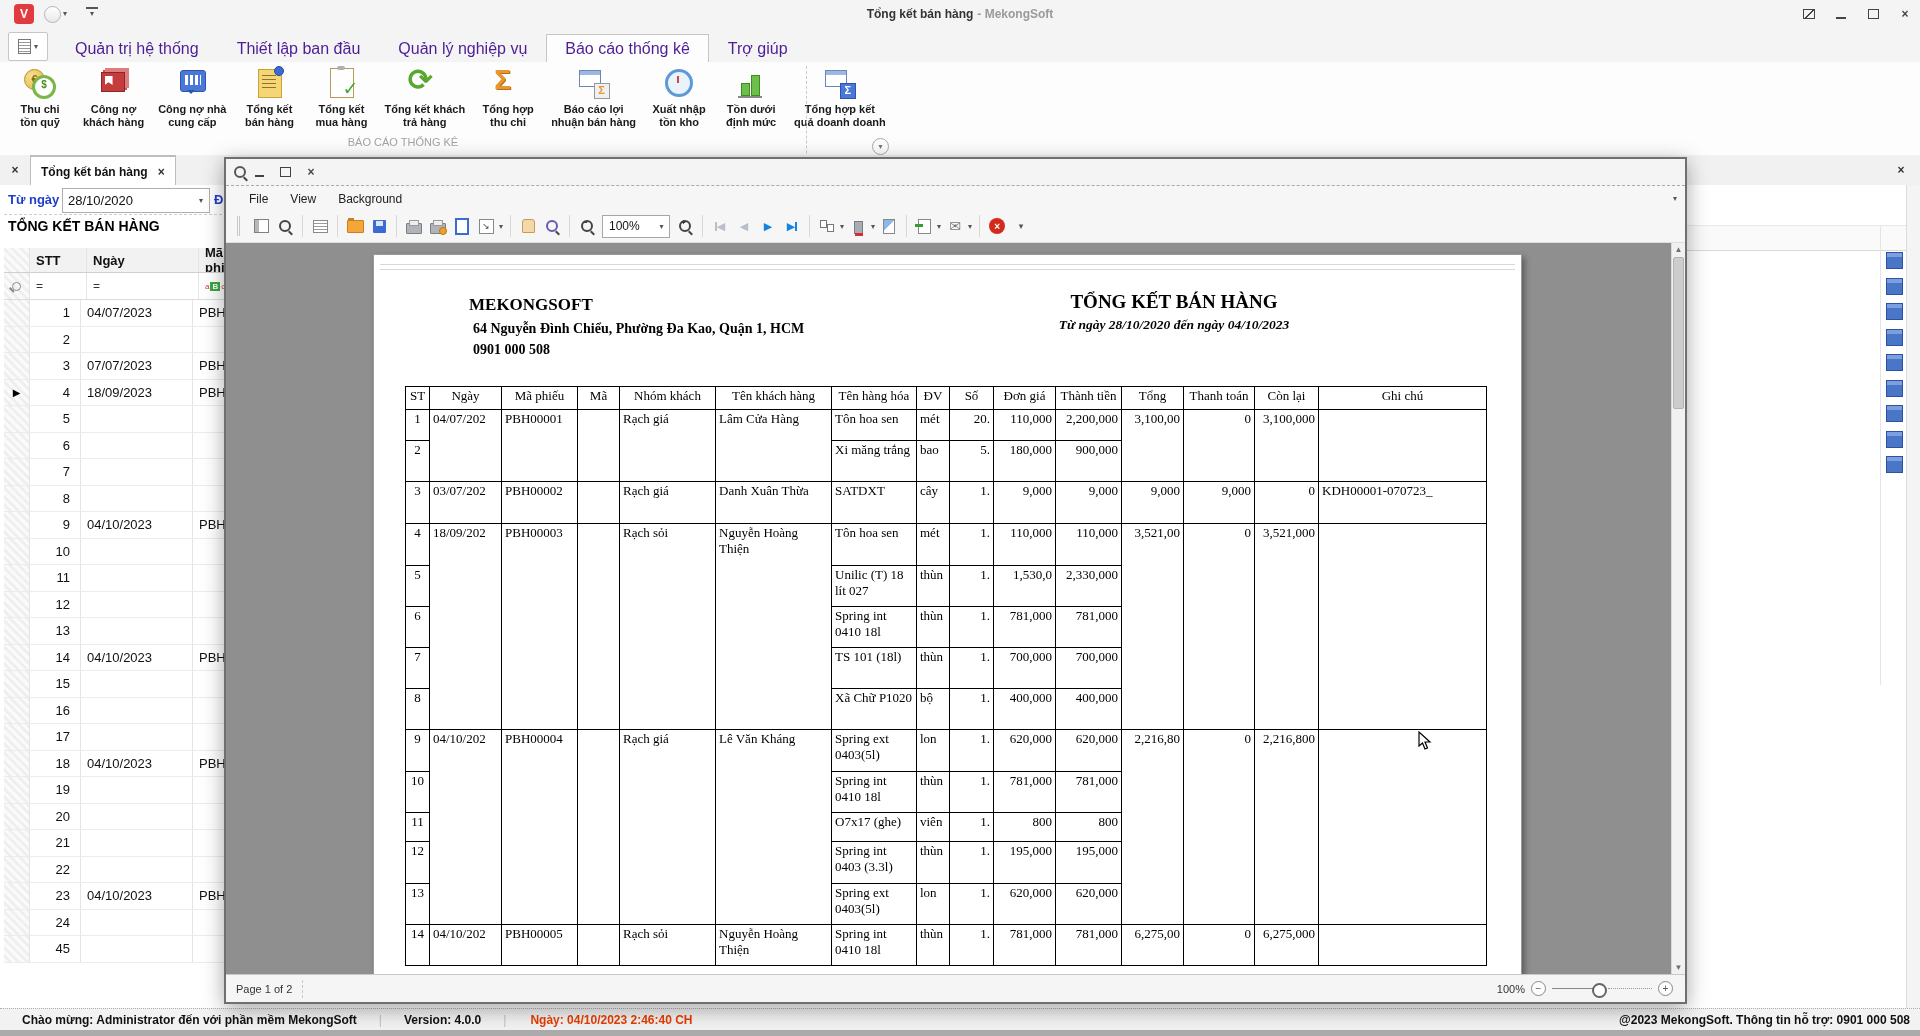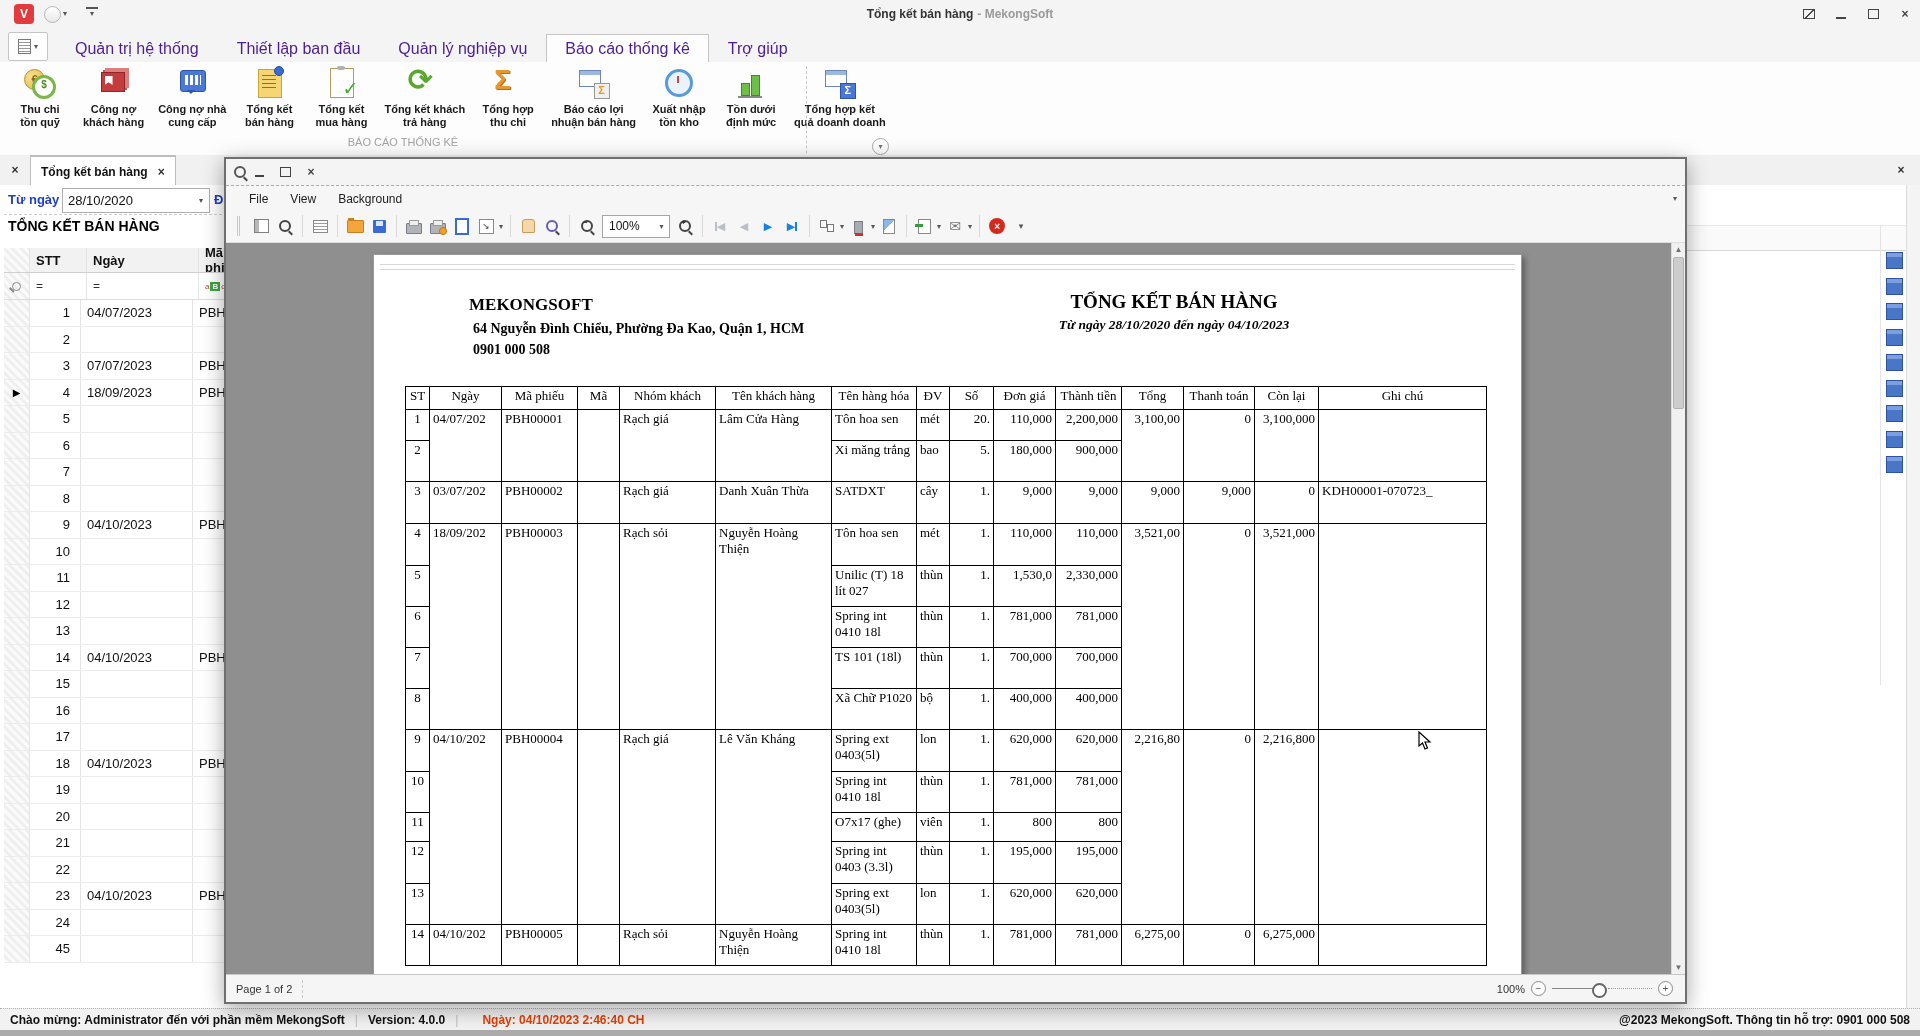--- a/index.html
+++ b/index.html
@@ -209,21 +209,21 @@
   .ztrack .lineL{position:absolute;left:0;top:6px;width:44px;border-top:1px solid #888;}
   .ztrack .lineR{position:absolute;right:0;top:6px;width:44px;border-top:1px dotted #999;}
   .zknob{position:absolute;left:40px;top:1px;width:11px;height:11px;border:2px solid #666;border-radius:50%;background:#fff;}
 
   
   .cursor{position:absolute;z-index:20;}
 
   
   .statusbar{left:0;top:1008px;width:1920px;height:22px;background:#f2f2f2;border-top:1px dotted #b0b0b0;
              display:flex;align-items:center;font-size:12px;color:#111;}
-  .sb-item{font-weight:bold;padding:0 10px;white-space:nowrap;text-align:right;}
+  .sb-item{font-weight:bold;padding:0 22px;white-space:nowrap;text-align:right;}
   .sb-sep{color:#c0c0c0;}
   .sb-date{color:#e83c00;font-weight:bold;padding:0 24px;}
   .sb-right{margin-left:auto;font-weight:bold;padding-right:10px;}
   .bottomedge{left:0;top:1030px;width:1920px;height:6px;background:#ababab;}
 </style>
 </head>
 <body>
 
 <div id="app">
 

